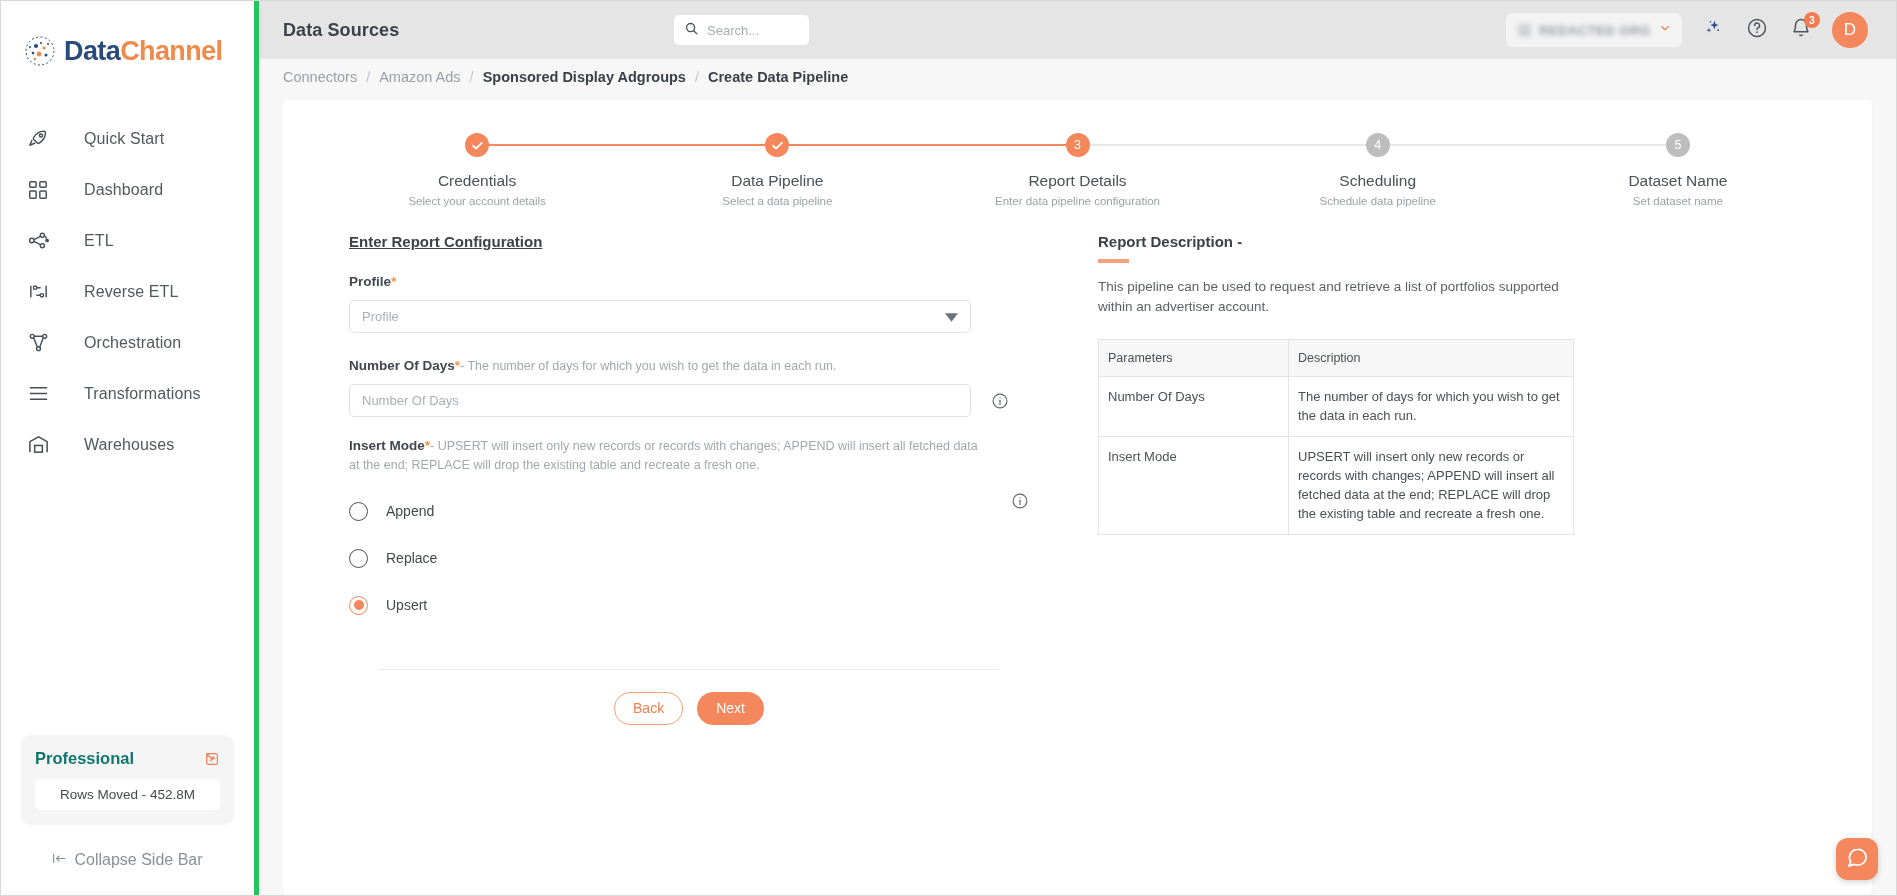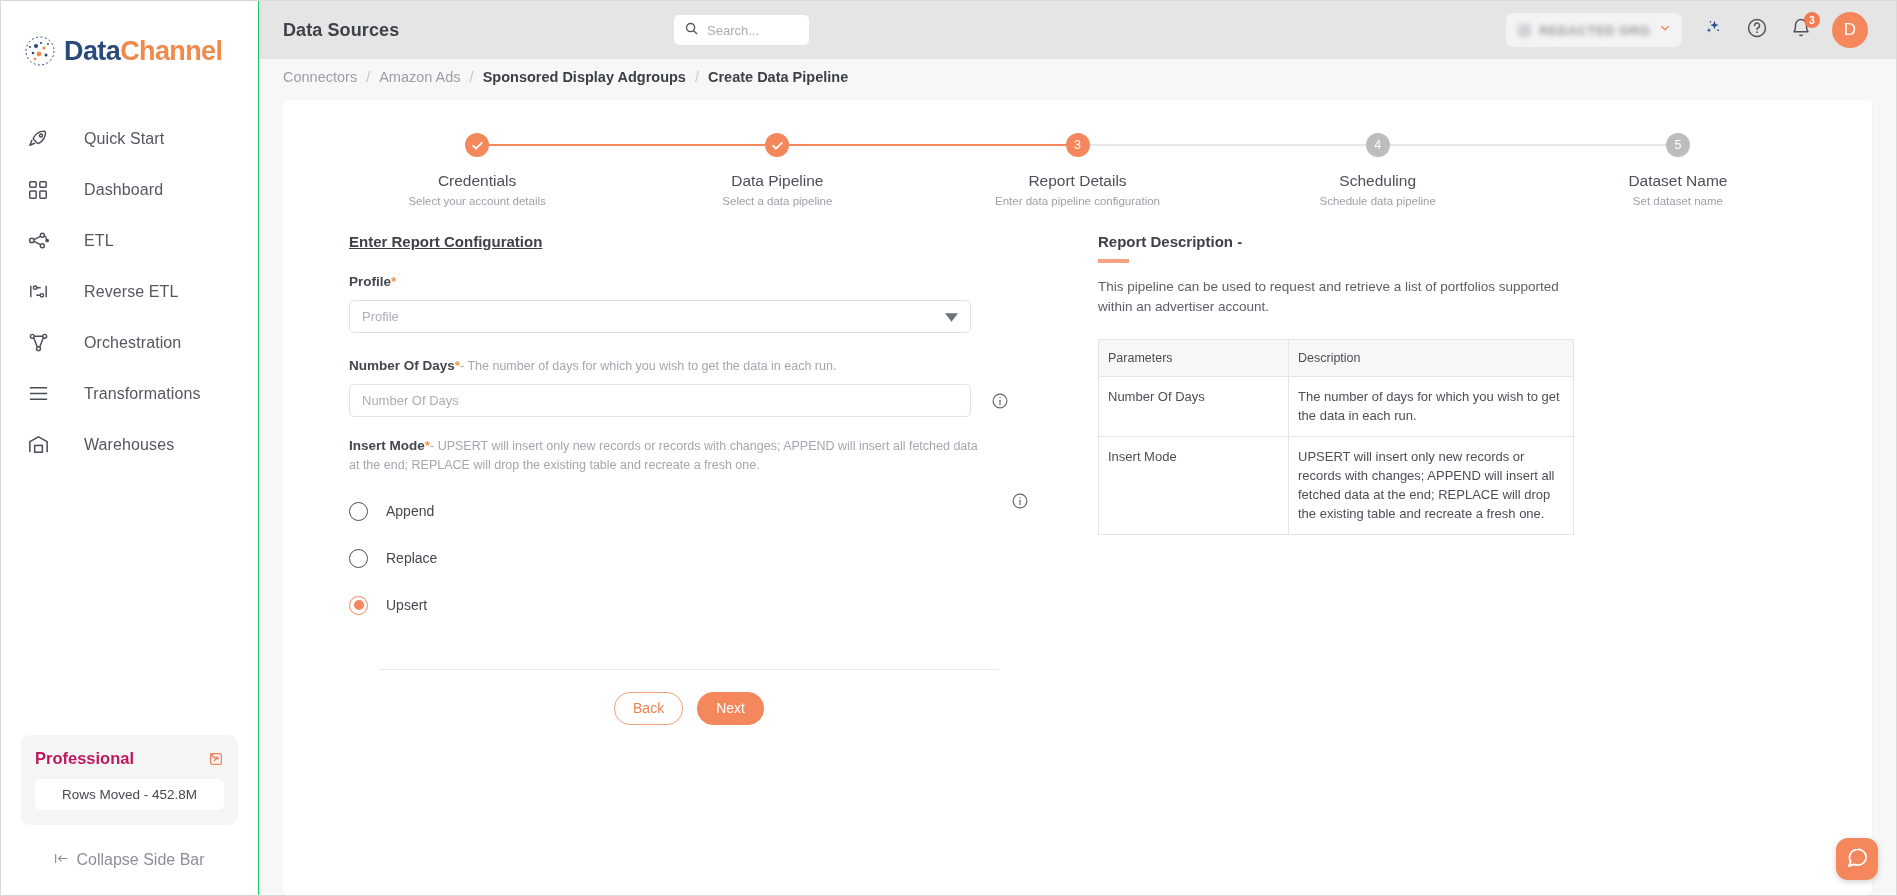--- a/index.html
+++ b/index.html
@@ -16,21 +16,21 @@
     border: 1px solid #d9d9d9;
     background: #fff;
   }
 
   
   .sidebar {
     width: 258px;
     min-width: 258px;
     height: 100%;
     background: #ffffff;
-    border-right: 1px solid #22c55e;
+    border-right: 5px solid #22c55e;
     display: flex;
     flex-direction: column;
     padding-top: 26px;
     position: relative;
     z-index: 5;
     box-shadow: 1px 0 4px rgba(0,0,0,0.04);
   }
   .brand {
     display: flex;
     align-items: center;
@@ -66,21 +66,21 @@
 
   .plan-card {
     margin: 0 20px 14px 20px;
     background: #f5f5f6;
     border-radius: 9px;
     padding: 14px 14px 15px 14px;
   }
   .plan-top {
     display: flex; align-items: center; justify-content: space-between;
   }
-  .plan-name { font-size: 16.5px; font-weight: bold; color: #be185d; }
+  .plan-name { font-size: 16.5px; font-weight: bold; color: #0f766e; }
   .plan-ext { color: #f0835a; width: 16px; height: 16px; cursor: pointer; }
   .plan-pill {
     margin-top: 11px;
     background: #ffffff;
     border-radius: 6px;
     height: 31px;
     display: flex; align-items: center; justify-content: center;
     font-size: 13.5px;
     color: #45484e;
   }

